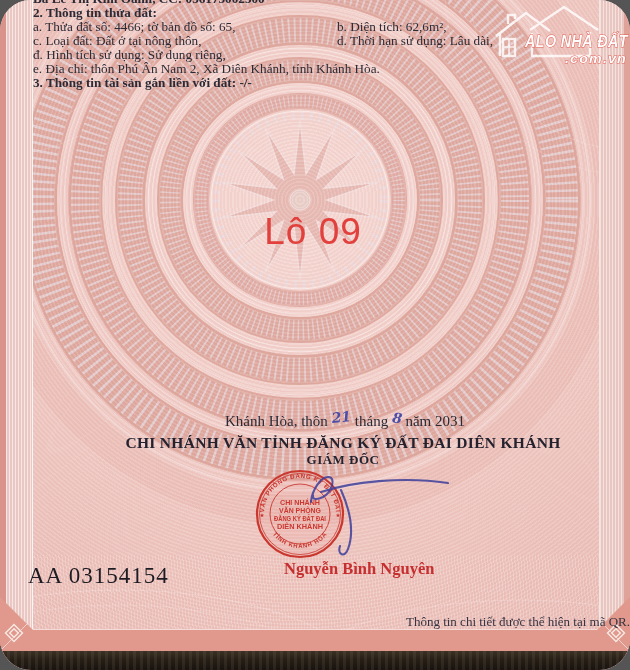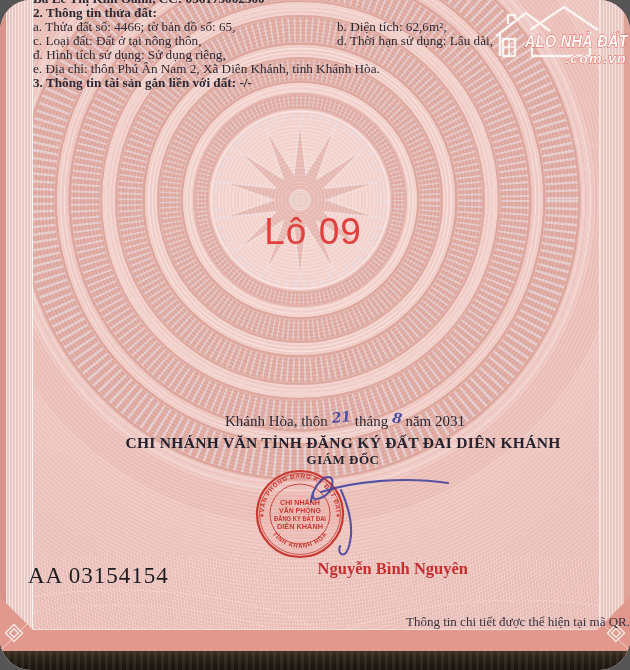--- a/index.html
+++ b/index.html
@@ -49,21 +49,21 @@
   .ink-num{font-family:"DejaVu Serif", serif; font-style:italic; font-weight:bold; color:#4b4da6;
     display:inline-block; font-size:14px;}
   .ink-num.day{transform:rotate(-6deg) translateY(-4px);}
   .ink-num.mon{transform:rotate(8deg) translateY(-3px);}
   .office{position:absolute; left:56px; right:0; top:434px; z-index:6; text-align:center;
     font-size:15.5px; font-weight:bold; color:#24222e; letter-spacing:.3px;}
   .role{position:absolute; left:56px; right:0; top:452px; z-index:6; text-align:center;
     font-size:13px; font-weight:bold; color:#24222e; letter-spacing:.5px;}
   .seal{position:absolute; left:254px; top:468px; width:92px; height:92px; z-index:5;}
   .sig{position:absolute; left:285px; top:462px; width:175px; height:105px; z-index:7;}
-  .signer{position:absolute; left:278px; width:190px; top:559px; z-index:6; text-align:right;
+  .signer{position:absolute; left:284px; width:190px; top:559px; z-index:6; text-align:left;
     font-size:16.5px; font-weight:bold; color:#c62f2f;}
   .serial{position:absolute; left:28px; top:563px; z-index:6;
     font-size:23px; color:#1d1c22; letter-spacing:1px;}
   .footer-note{position:absolute; left:24px; right:0; top:614px; z-index:6; text-align:right;
     font-size:13px; color:#343240;}
   .logo{position:absolute; left:488px; top:2px; width:142px; height:68px; z-index:8; opacity:.96;}
 </style>
 </head>
 <body>
 

